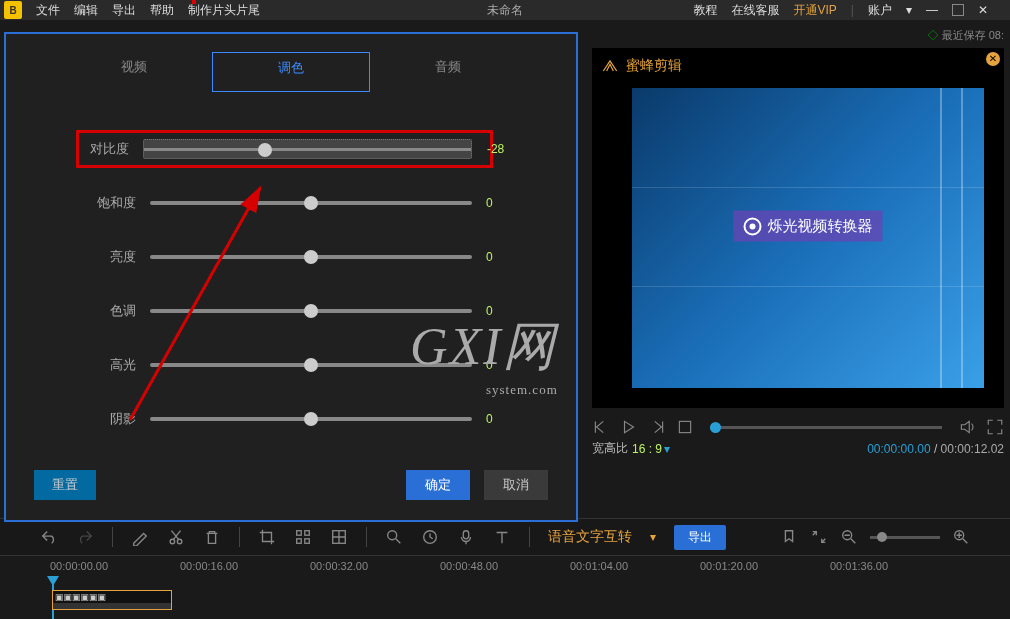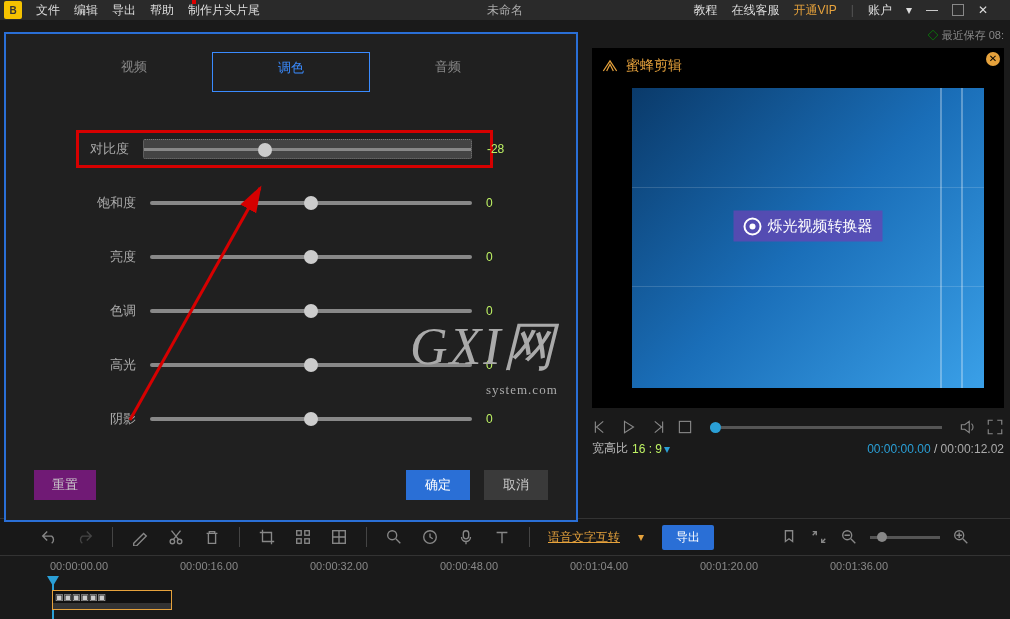--- a/index.html
+++ b/index.html
@@ -36,21 +36,21 @@
   .sliders { margin:30px 60px 0 80px; }
   .slider-row { display:flex; align-items:center; height:54px; position:relative;}
   .slider-label { width:50px; text-align:right; color:#aaa; font-size:13px; }
   .slider-track { flex:1; height:4px; background:#888; margin:0 14px; position:relative; border-radius:2px;}
   .slider-thumb { position:absolute; top:-5px; width:14px; height:14px; background:#ccc; border-radius:50%; transform:translateX(-50%);}
   .slider-val { width:30px; text-align:left; color:#bef264; }
   .highlight-box { border:3px solid #d60000; padding:6px 4px 6px 0; margin:-8px -6px -8px -10px; }
   .dotted-inner { border:1px dotted #777; height:20px; display:flex;align-items:center; }
   .btn-row { position:absolute; bottom:20px; left:0; right:0; padding:0 28px; display:flex; align-items:center; }
   .btn { height:30px; padding:0 18px; line-height:30px; text-align:center; cursor:pointer; font-size:13px;}
-  .btn-reset { background:#701a75; color:#ccc; }
+  .btn-reset { background:#0369a1; color:#ccc; }
   .btn-confirm { background:#2a6fd6; color:#fff; margin-left:auto; width:64px;}
   .btn-cancel { background:#3a3a3a; color:#ccc; margin-left:14px; width:64px;}
 
   
   .preview-wrap { flex:1; margin-top:12px; position:relative; }
   .save-status { position:absolute; top:-4px; right:6px; color:#888; font-size:11px;}
   .save-status .dot{color:#0a0;}
   .preview-box { margin:16px 6px 0 14px; height:360px; background:#000; position:relative; overflow:hidden;}
   .close-x { position:absolute; top:4px; right:4px; width:14px;height:14px; background:#e6a23c; border-radius:50%; color:#000; font-size:10px; text-align:center; line-height:14px; cursor:pointer; z-index:3;}
   .preview-header { position:absolute; top:8px; left:8px; z-index:2; display:flex; align-items:center; gap:6px; }
@@ -80,21 +80,21 @@
   .time-right{margin-left:auto;}
   .time-cur{color:#2a9fd6;}
   .time-tot{color:#aaa;}
 
   
   .toolbar { height:38px; background:#181818; border-top:1px solid #333; border-bottom:1px solid #333;
     display:flex; align-items:center; padding:0 40px; gap:18px; margin-top:8px;}
   .tool-ic{width:18px;height:18px;cursor:pointer;display:flex;align-items:center;justify-content:center;}
   .tool-ic svg{stroke:#888;fill:none;stroke-width:1.5;}
   .divider{width:1px;height:20px;background:#444;}
-  .voice-txt{color:#e6a23c;font-size:12px;cursor:pointer;text-decoration:underline;}
+  .voice-txt{color:#e6a23c;font-size:14px;cursor:pointer;}
   .export-btn{background:#2a6fd6;color:#fff;padding:4px 14px;border-radius:2px;cursor:pointer;font-size:12px;}
   .zoom-group{margin-left:auto;display:flex;align-items:center;gap:12px;}
   .zoom-track{width:70px;height:3px;background:#555;position:relative;}
   .zoom-thumb{position:absolute;left:10%;top:-4px;width:10px;height:10px;background:#888;border-radius:50%;}
 
   
   .timeline-ruler{height:26px;display:flex;padding:4px 50px 0 50px;color:#888;font-size:11px;position:relative;}
   .ruler-mark{flex:1;}
   .timeline-tracks{height:30px;position:relative;}
   .playhead{position:absolute;left:52px;top:0;width:2px;height:40px;background:#2a9fd6;}

